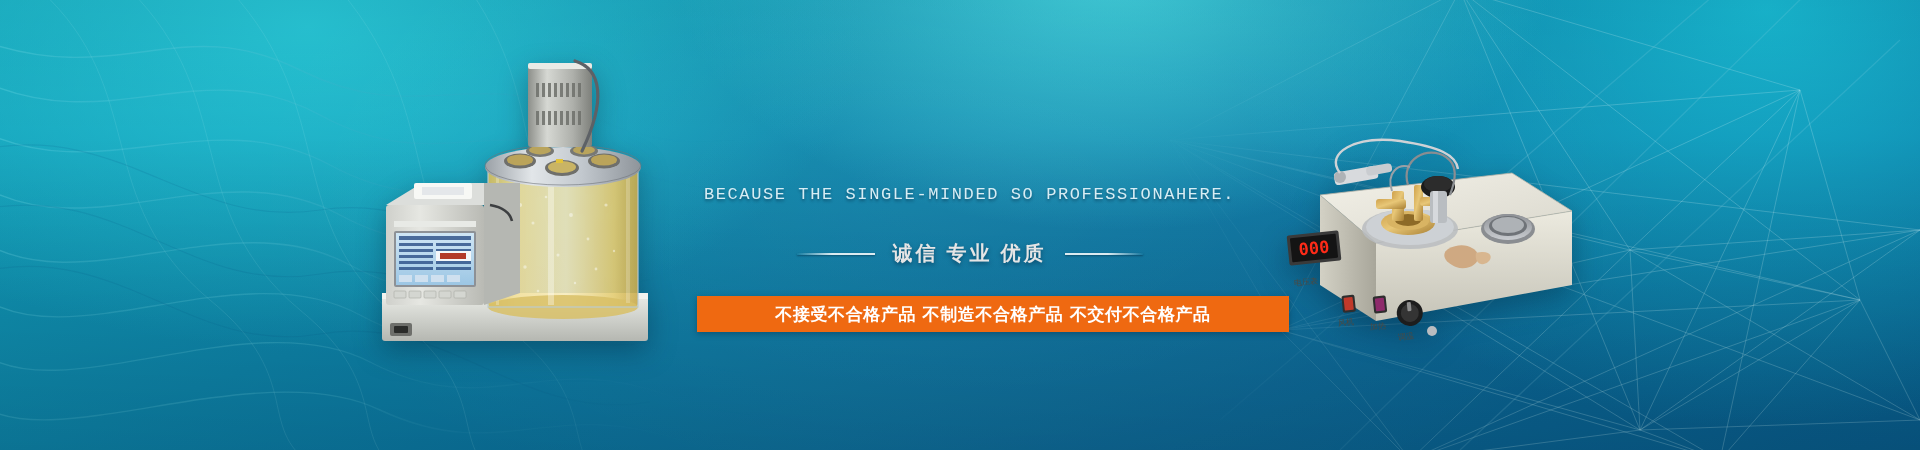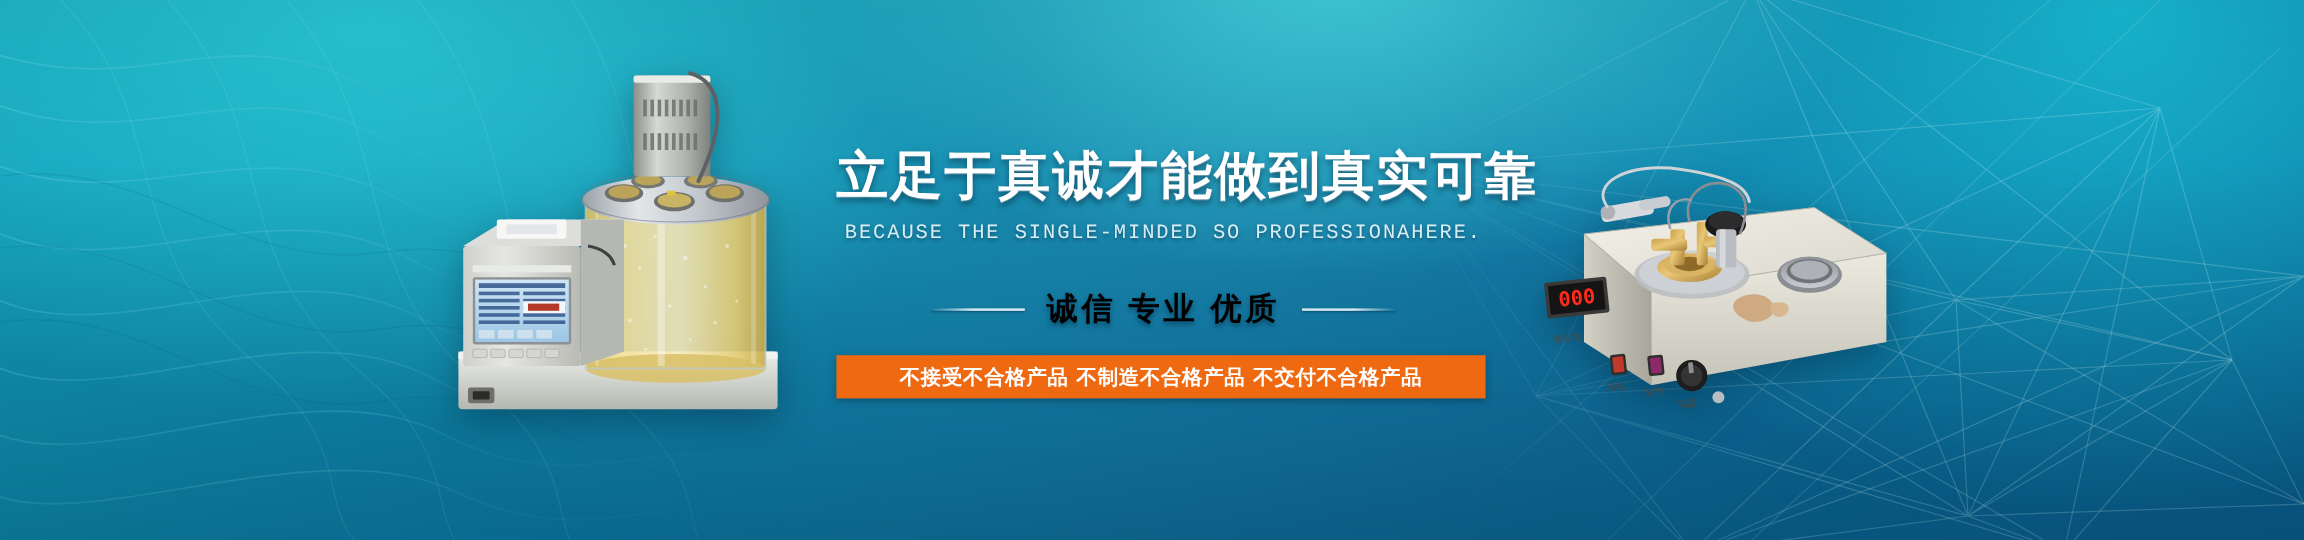--- a/index.html
+++ b/index.html
@@ -63,27 +63,27 @@
   }
   .rule{
     height:2px;width:78px;flex:none;
     background:linear-gradient(to right,rgba(255,255,255,0) 0%,rgba(255,255,255,.85) 45%,rgba(255,255,255,.85) 100%);
     box-shadow:0 1px 2px rgba(0,30,54,.45);
   }
   .rule.right{
     background:linear-gradient(to left,rgba(255,255,255,0) 0%,rgba(255,255,255,.85) 45%,rgba(255,255,255,.85) 100%);
   }
   .tagline{
-    font-family:Liberation Sans, sans-serif;
-    font-size:26px;font-weight:bold;color:#000000;letter-spacing:3px;
+    font-family:Liberation Serif, serif;
+    font-size:20px;font-weight:bold;color:#e5e5e5;letter-spacing:3px;
     text-shadow:0 2px 4px rgba(0,30,54,.5);
     white-space:nowrap;
   }
   .orange-bar{
-    position:absolute;left:697px;top:296px;width:541px;height:36px;
+    position:absolute;left:697px;top:296px;width:592px;height:36px;
     background:#ef6911;
     display:flex;align-items:center;justify-content:center;
     box-shadow:0 2px 6px rgba(0,28,50,.35);
   }
   .orange-bar span{
     font-family:"DejaVu Sans","Liberation Sans",sans-serif;
     font-size:17px;font-weight:bold;color:#ffffff;letter-spacing:.6px;
     white-space:nowrap;
   }
 
@@ -397,21 +397,20 @@
         </g>
 
         <path d="M60,48 C44,28 76,10 120,16 C160,22 176,30 178,44" fill="none" stroke="#cfd2d6" stroke-width="2.4"></path>
         <path d="M128,60 C120,34 148,20 166,32 C178,40 176,54 170,70" fill="none" stroke="#8a8d91" stroke-width="2.2"></path>
         <path d="M112,66 C106,48 118,38 130,42" fill="none" stroke="#9aa0a6" stroke-width="2"></path>
       </g>
     </svg>
   </div>
 
   <div class="copy">
-    <div class="headline">立足于真诚才能做到真实可靠</div>
     <div class="subline">BECAUSE  THE  SINGLE-MINDED  SO  PROFESSIONAHERE.</div>
 
     <div class="tagline-row">
       <span class="rule left"></span>
       <span class="tagline">诚信  专业  优质</span>
       <span class="rule right"></span>
     </div>
 
     <div class="orange-bar">
       <span>不接受不合格产品  不制造不合格产品  不交付不合格产品</span>

